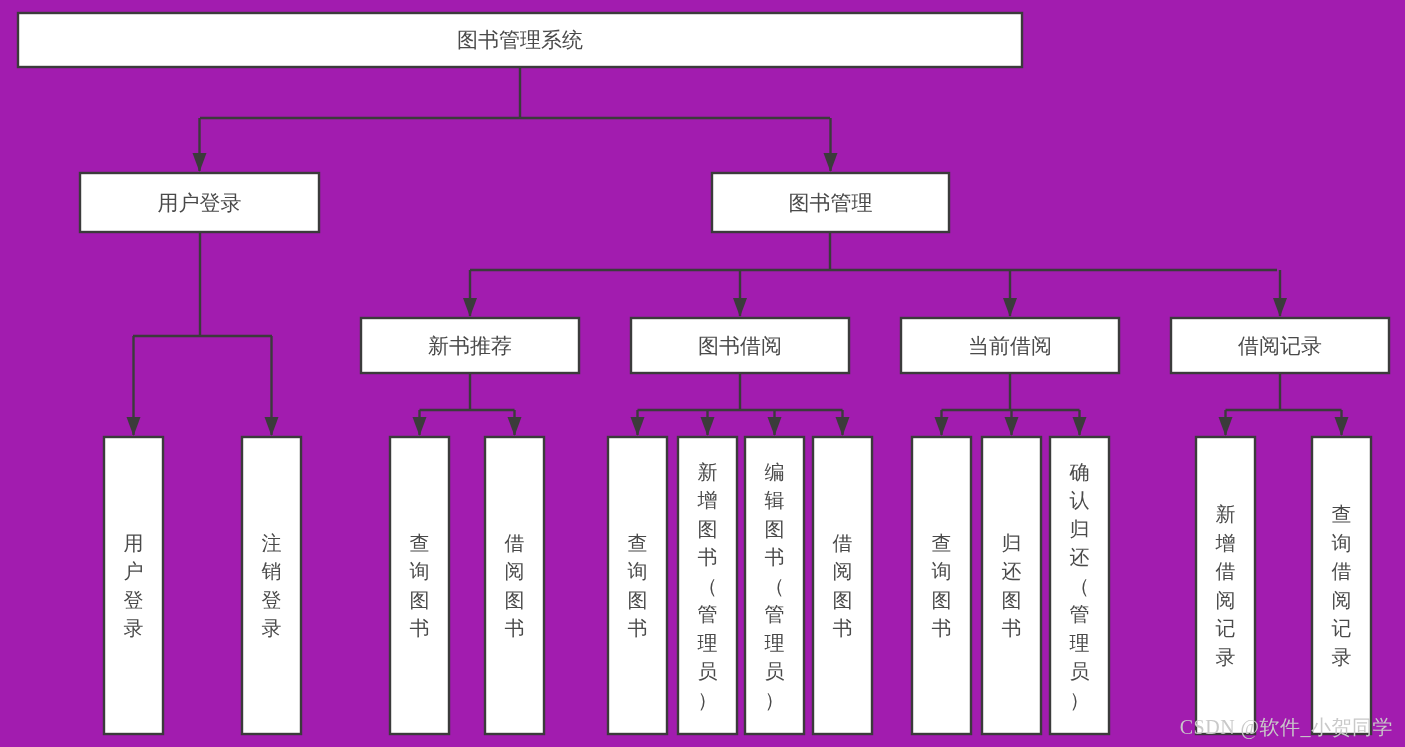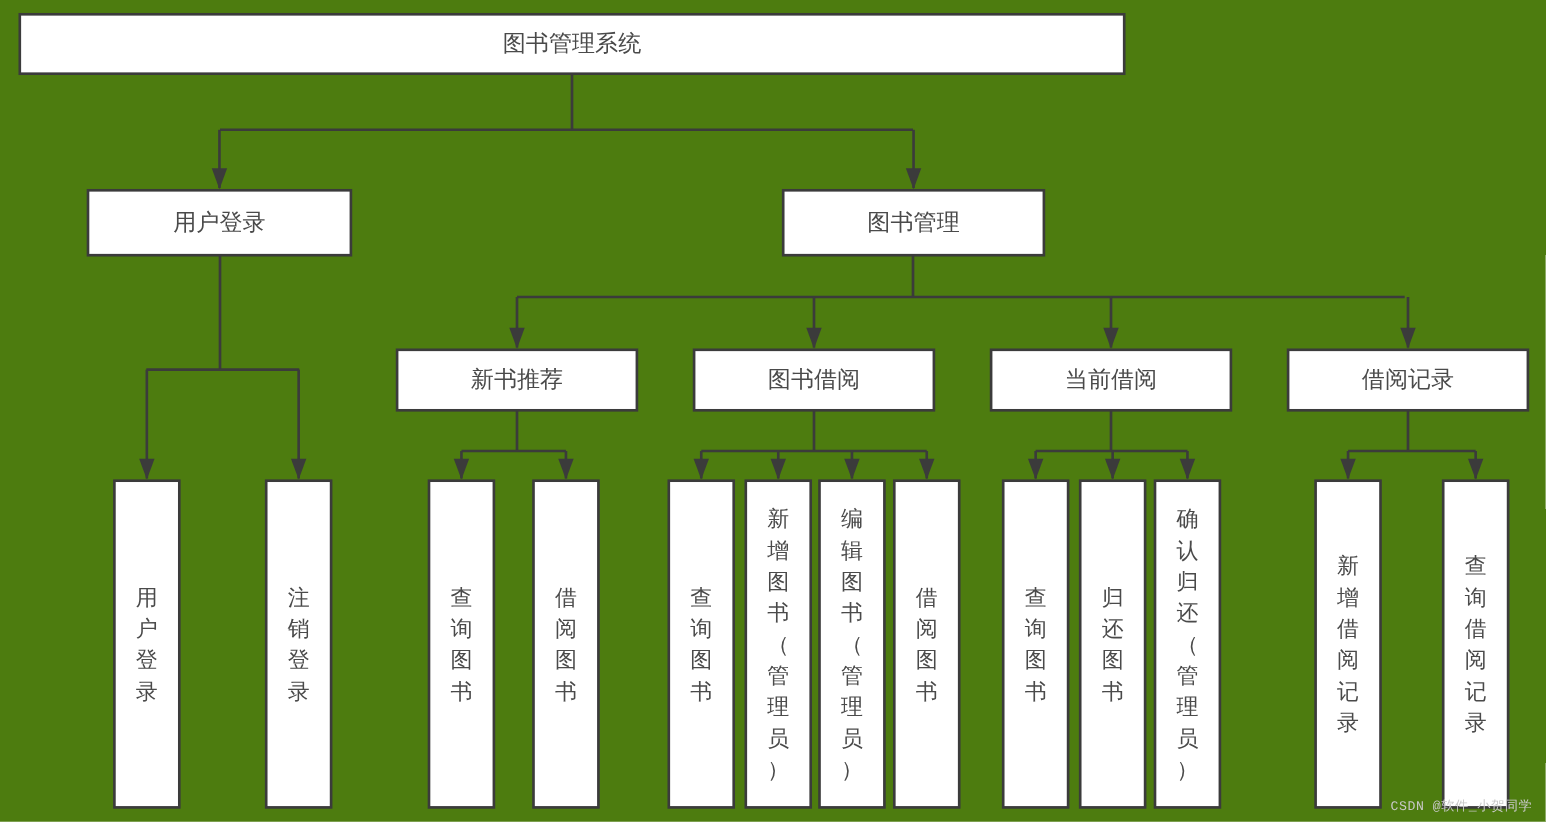--- a/index.html
+++ b/index.html
@@ -11,21 +11,21 @@
   body {
     width: 1405px;
     height: 747px;
     overflow: hidden;
     font-family: "DejaVu Sans", "Liberation Sans", sans-serif;
   }
   #diagram-root {
     position: relative;
     width: 1405px;
     height: 747px;
-    background: #4d7c0f;
+    background: #a21caf;
   }
   svg.diagram-canvas {
     position: absolute;
     top: 0;
     left: 0;
     width: 1405px;
     height: 747px;
     display: block;
   }
   .node-box {
@@ -54,22 +54,22 @@
     fill: #4a4a4a;
     font-family: "DejaVu Sans", "Liberation Sans", sans-serif;
     font-size: 20px;
     text-anchor: middle;
   }
   .watermark-text {
     position: absolute;
     right: 12px;
     bottom: 6px;
     color: #c9c9c9;
-    font-size: 12px;
-    font-family: Liberation Mono, monospace;
+    font-size: 20px;
+    font-family: Liberation Serif, serif;
     letter-spacing: 0.5px;
     white-space: nowrap;
     user-select: none;
   }
 </style>
 </head>
 <body>
 
 <div id="diagram-root">
 

